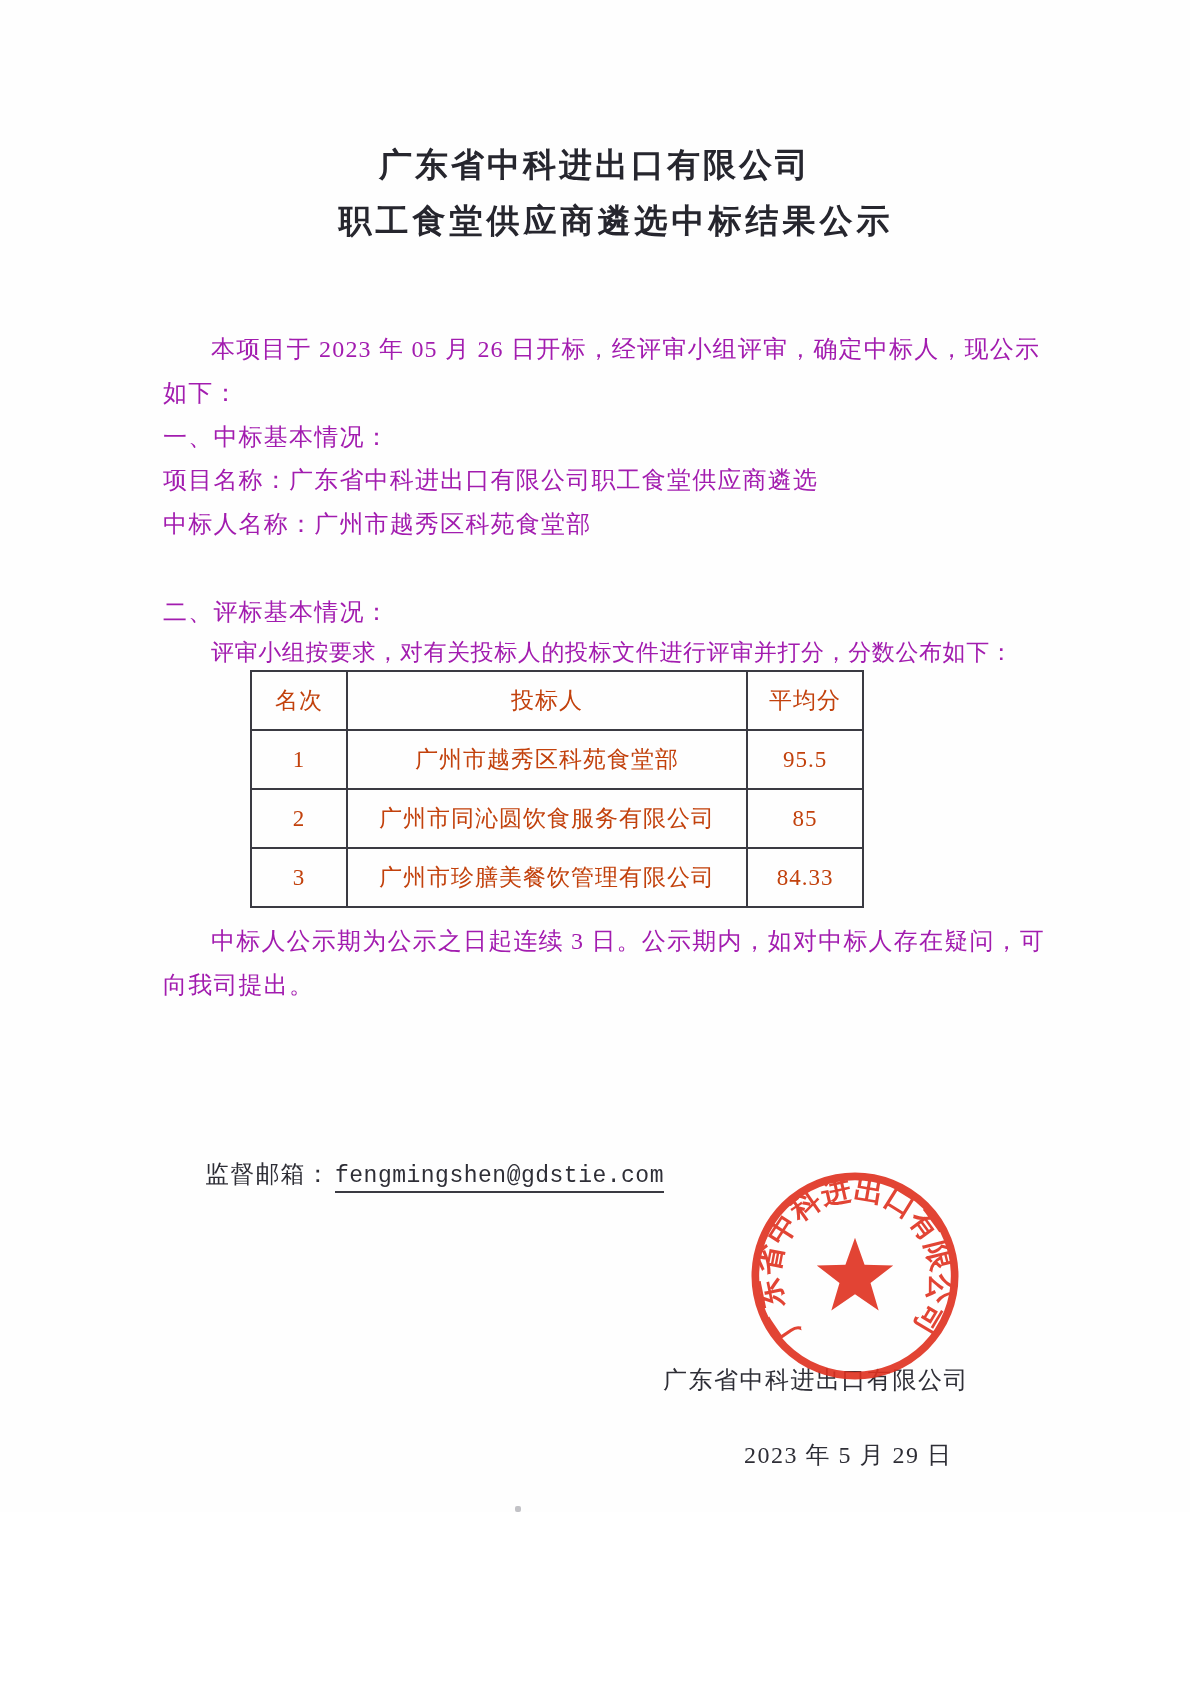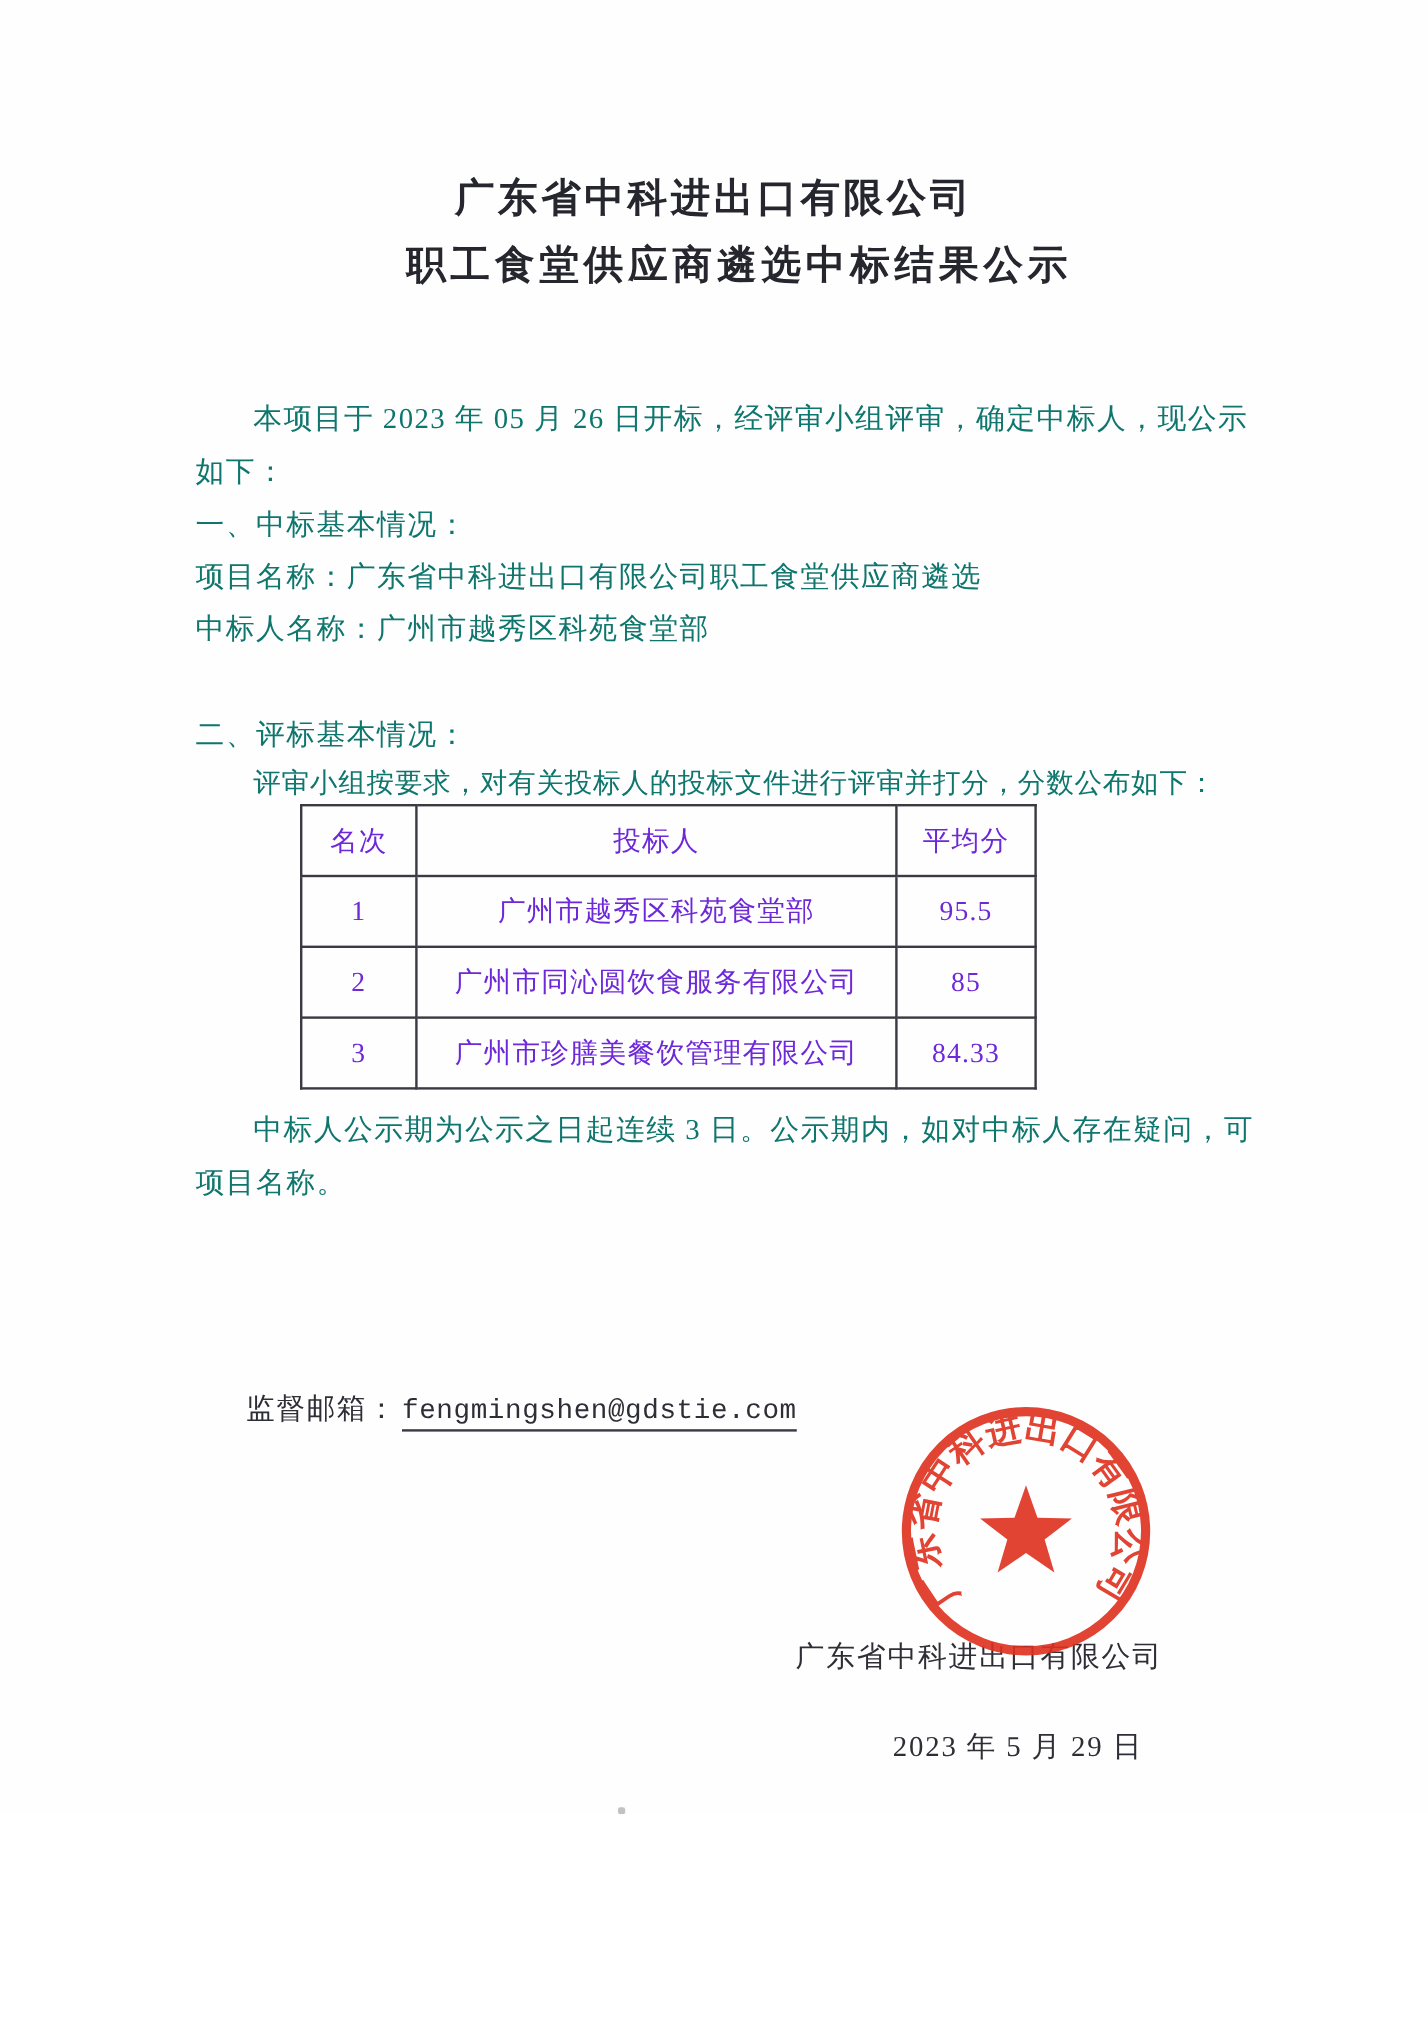--- a/index.html
+++ b/index.html
@@ -20,33 +20,33 @@
     text-align: center;
     font-size: 33px;
     font-weight: bold;
     color: #26262e;
     letter-spacing: 3px;
   }
   .doc-title.t2 { letter-spacing: 4px; }
   .body-text {
     font-size: 24px;
     letter-spacing: 1.2px;
-    color: #0f766e;
+    color: #a21caf;
   }
   .indent { left: 211px; }
   .margin-left { left: 163px; }
   .score-intro { font-size: 23px; letter-spacing: 0.6px; font-family: Liberation Serif, serif; }
   .bid-table {
     position: absolute;
     left: 250px; top: 670px;
     width: 612px;
     border-collapse: collapse;
     table-layout: fixed;
     font-size: 23px;
-    color: #6d28d9;
+    color: #c2410c;
   }
   .bid-table th, .bid-table td {
     border: 2px solid #3a3a42;
     text-align: center;
     vertical-align: middle;
     height: 59px;
     font-weight: normal;
     letter-spacing: 1px;
   }
   .bid-table col.c-rank { width: 96px; }
@@ -128,21 +128,21 @@
     <tr>
       <td>3</td>
       <td>广州市珍膳美餐饮管理有限公司</td>
       <td>84.33</td>
     </tr>
   </tbody>
     </table>
 
   <div class="abs body-text indent" style="top:925px;">中标人公示期为公示之日起连续 3 日。公示期内，如对中标人存在疑问，可</div>
 
-  <div class="abs body-text margin-left" style="top:969px;">项目名称。</div>
+  <div class="abs body-text margin-left" style="top:969px;">向我司提出。</div>
 
 
 
   <div class="abs" style="top:1158px; left:205px;">
     <span class="contact-label">监督邮箱：</span>
     <span class="mono-val underlined">fengmingshen@gdstie.com</span>
   </div>
 
   <div class="abs signature" style="top:1364px; left:663px;">广东省中科进出口有限公司</div>
 

